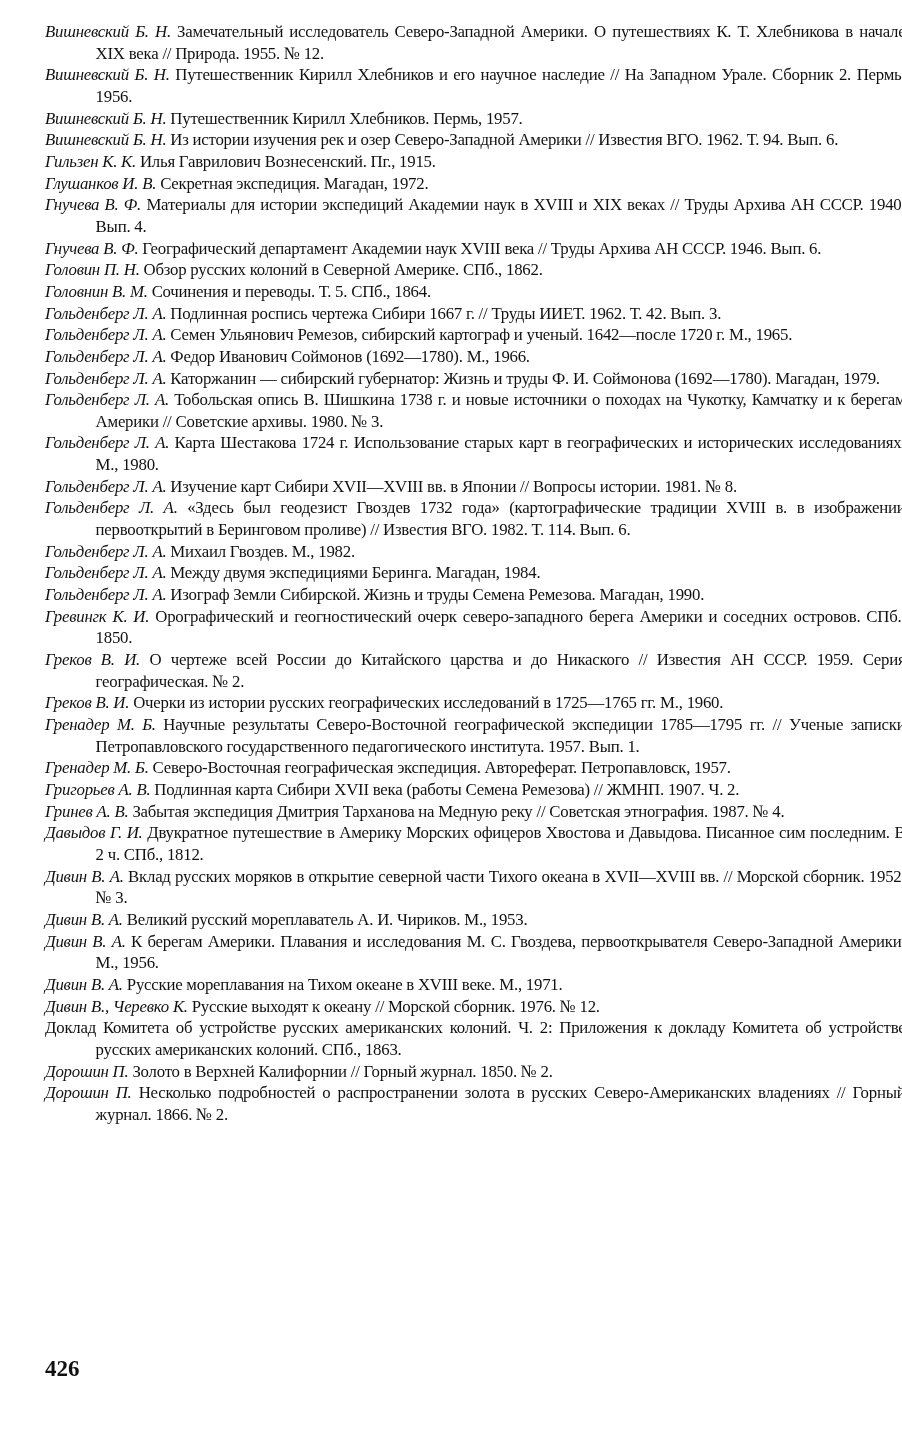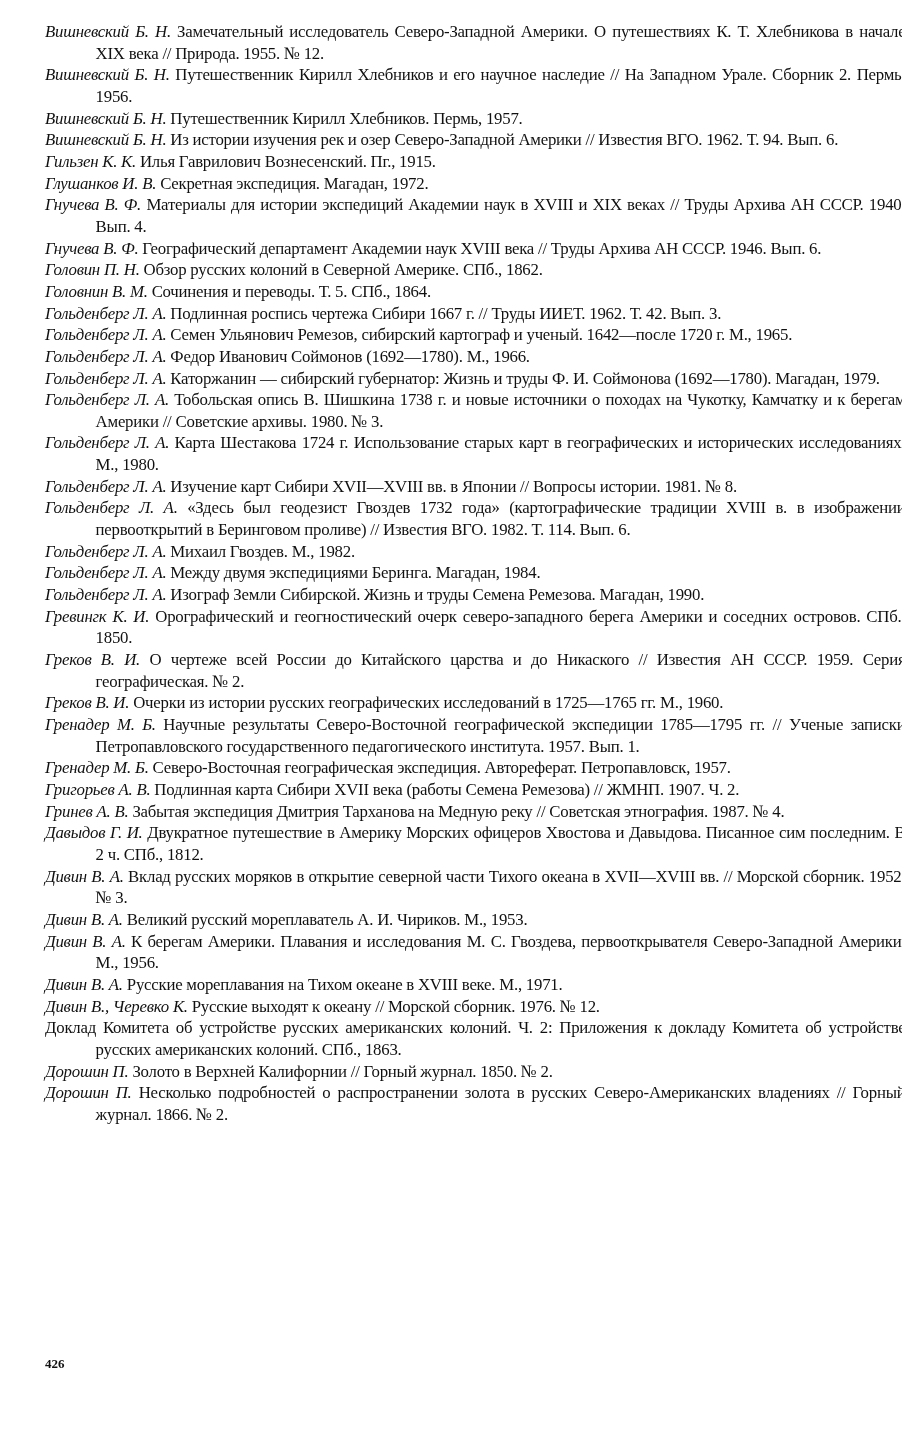--- a/index.html
+++ b/index.html
@@ -17,21 +17,21 @@
     font-size:17.6px; line-height:21.65px;
     text-align:justify; text-align-last:left;
     padding-left:53px; text-indent:-53px;
     margin:0; letter-spacing:-0.25px;
     transform:scaleX(0.955); transform-origin:left top; width:848px;
   }
   .author { font-style:italic; }
   .page-number {
     position:absolute; left:45px; top:1356px;
     font-family:"Liberation Serif", serif; font-weight:bold;
-    font-size:13px; color:#111111;
+    font-size:23px; color:#111111;
   }
 </style>
 </head>
 <body>
 
 <div id="page">
   <ol id="biblio">
       <li class="entry"><span class="author">Вишневский Б. Н.</span><span class="title"> Замечательный исследователь Северо-Западной Америки. О путешествиях К. Т. Хлебникова в начале XIX века // Природа. 1955. № 12.</span></li>
       <li class="entry"><span class="author">Вишневский Б. Н.</span><span class="title"> Путешественник Кирилл Хлебников и его научное наследие // На Западном Урале. Сборник 2. Пермь, 1956.</span></li>
       <li class="entry"><span class="author">Вишневский Б. Н.</span><span class="title"> Путешественник Кирилл Хлебников. Пермь, 1957.</span></li>

